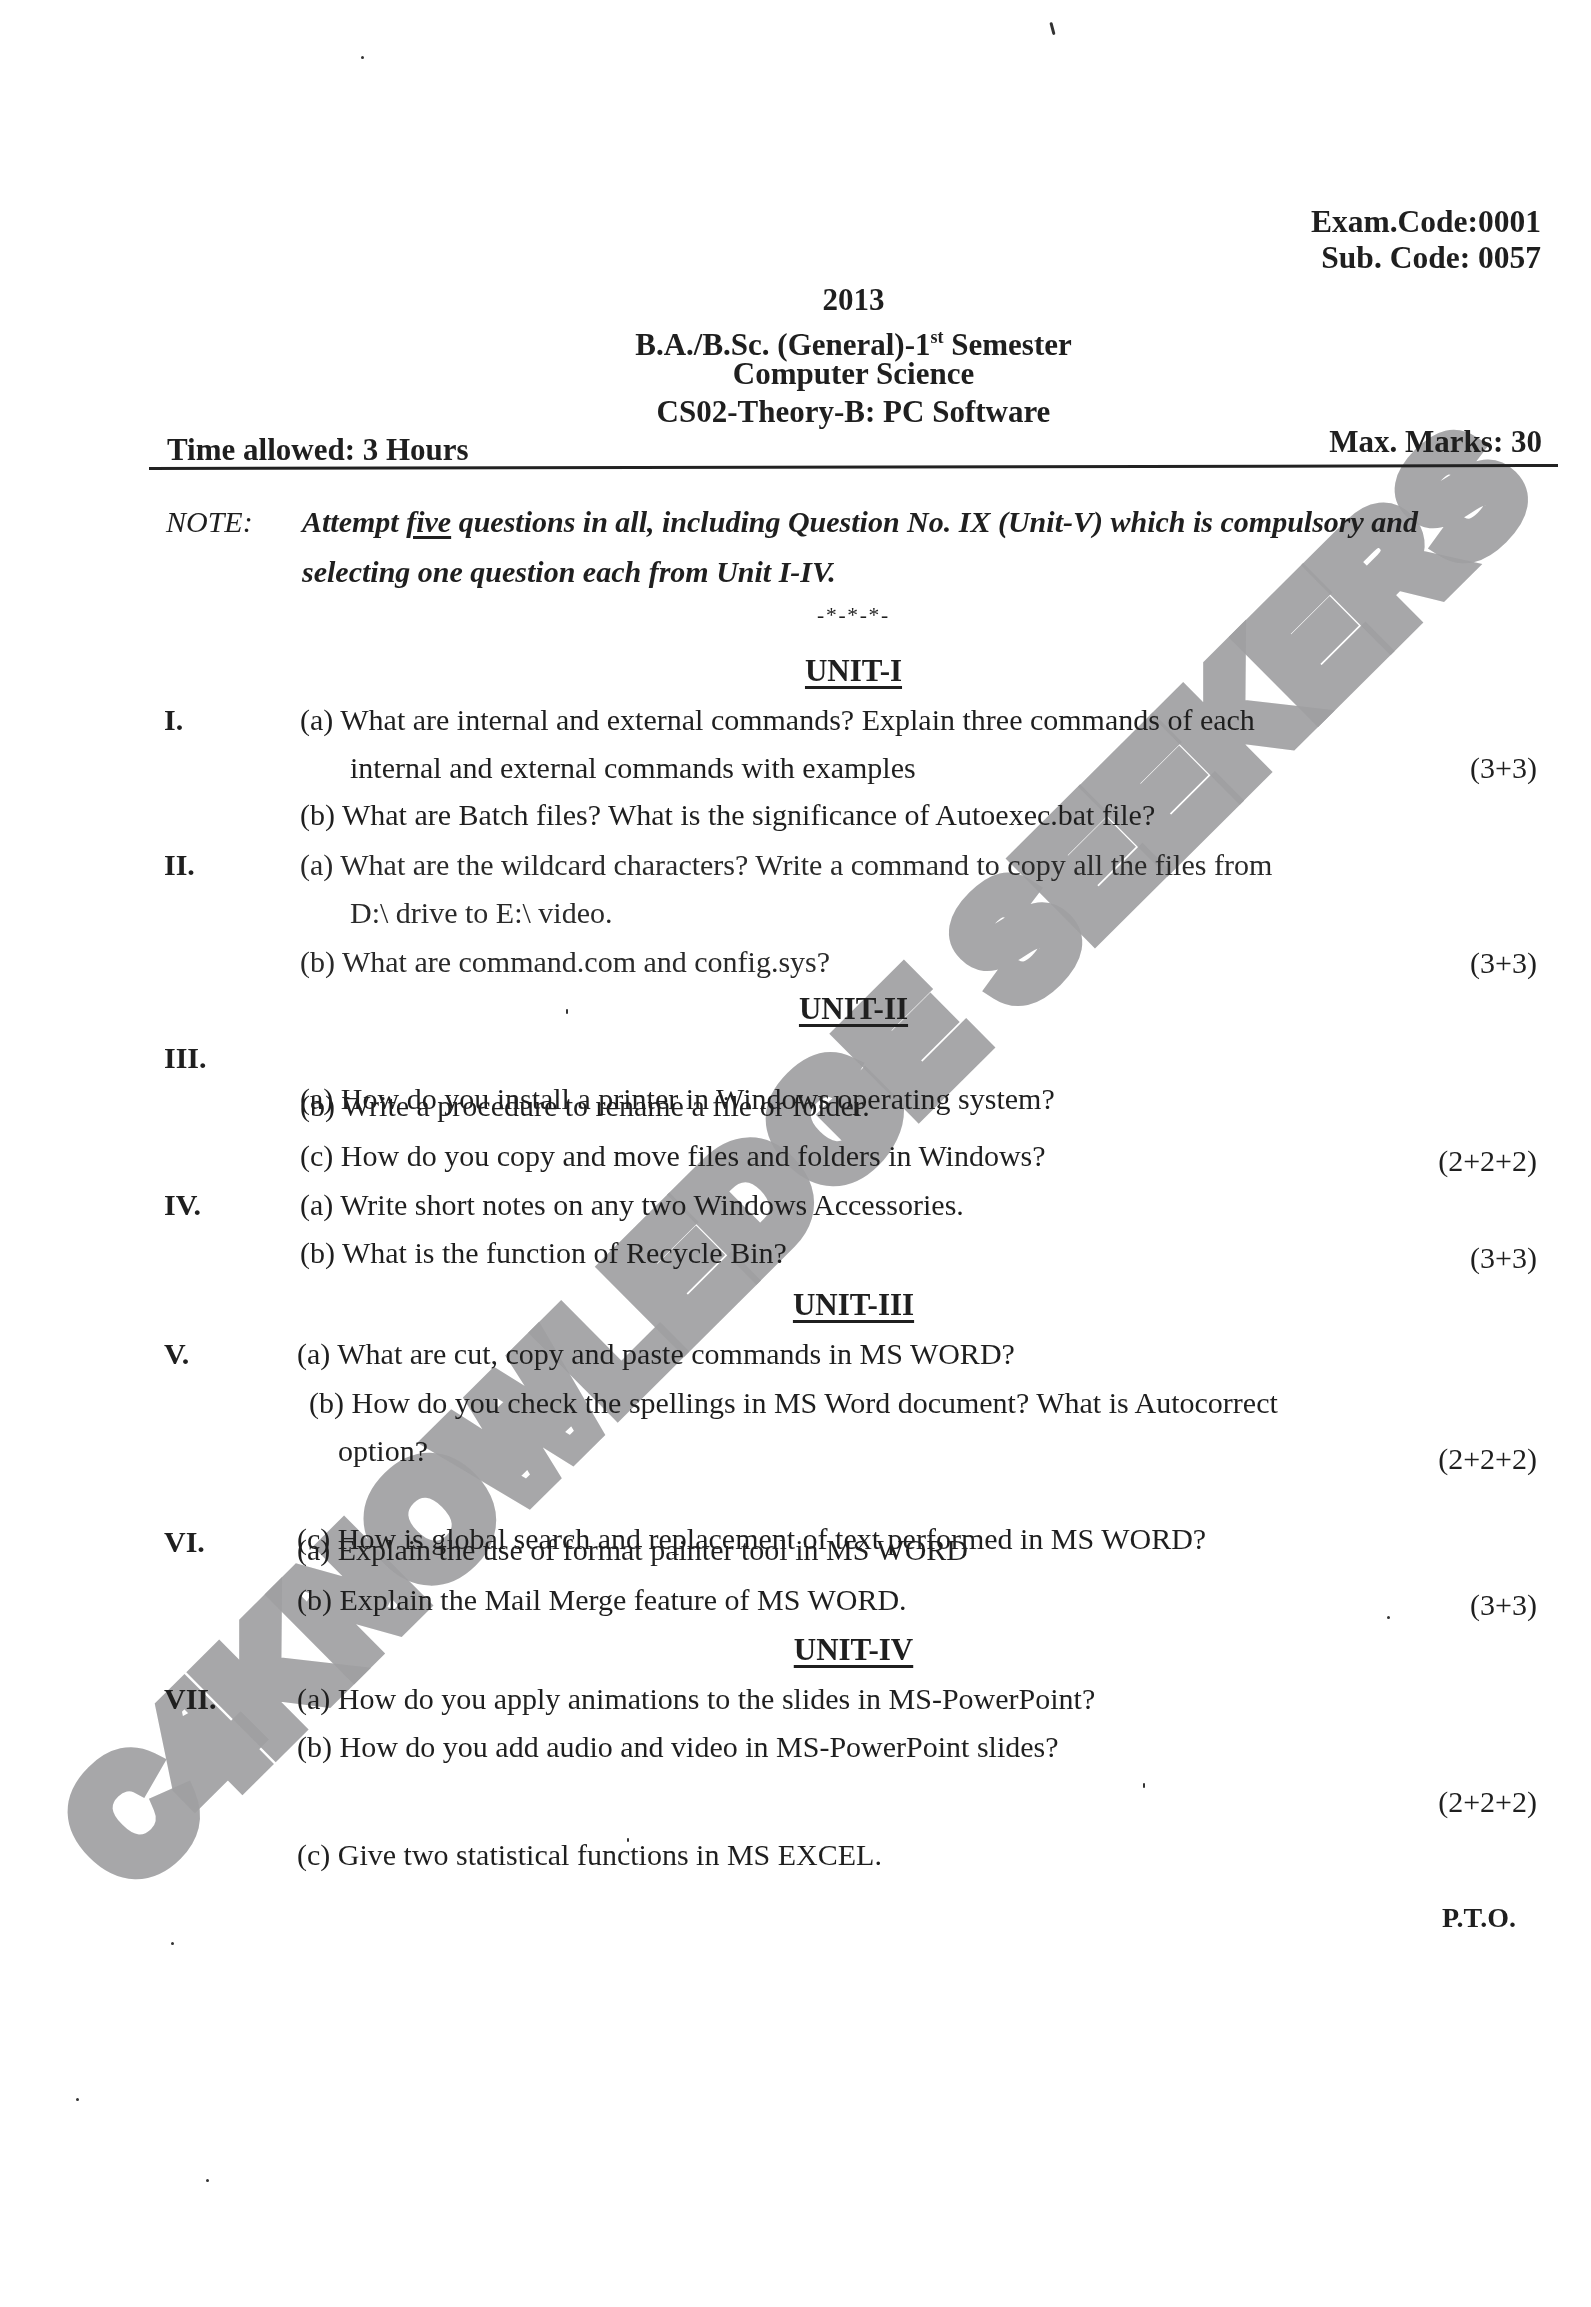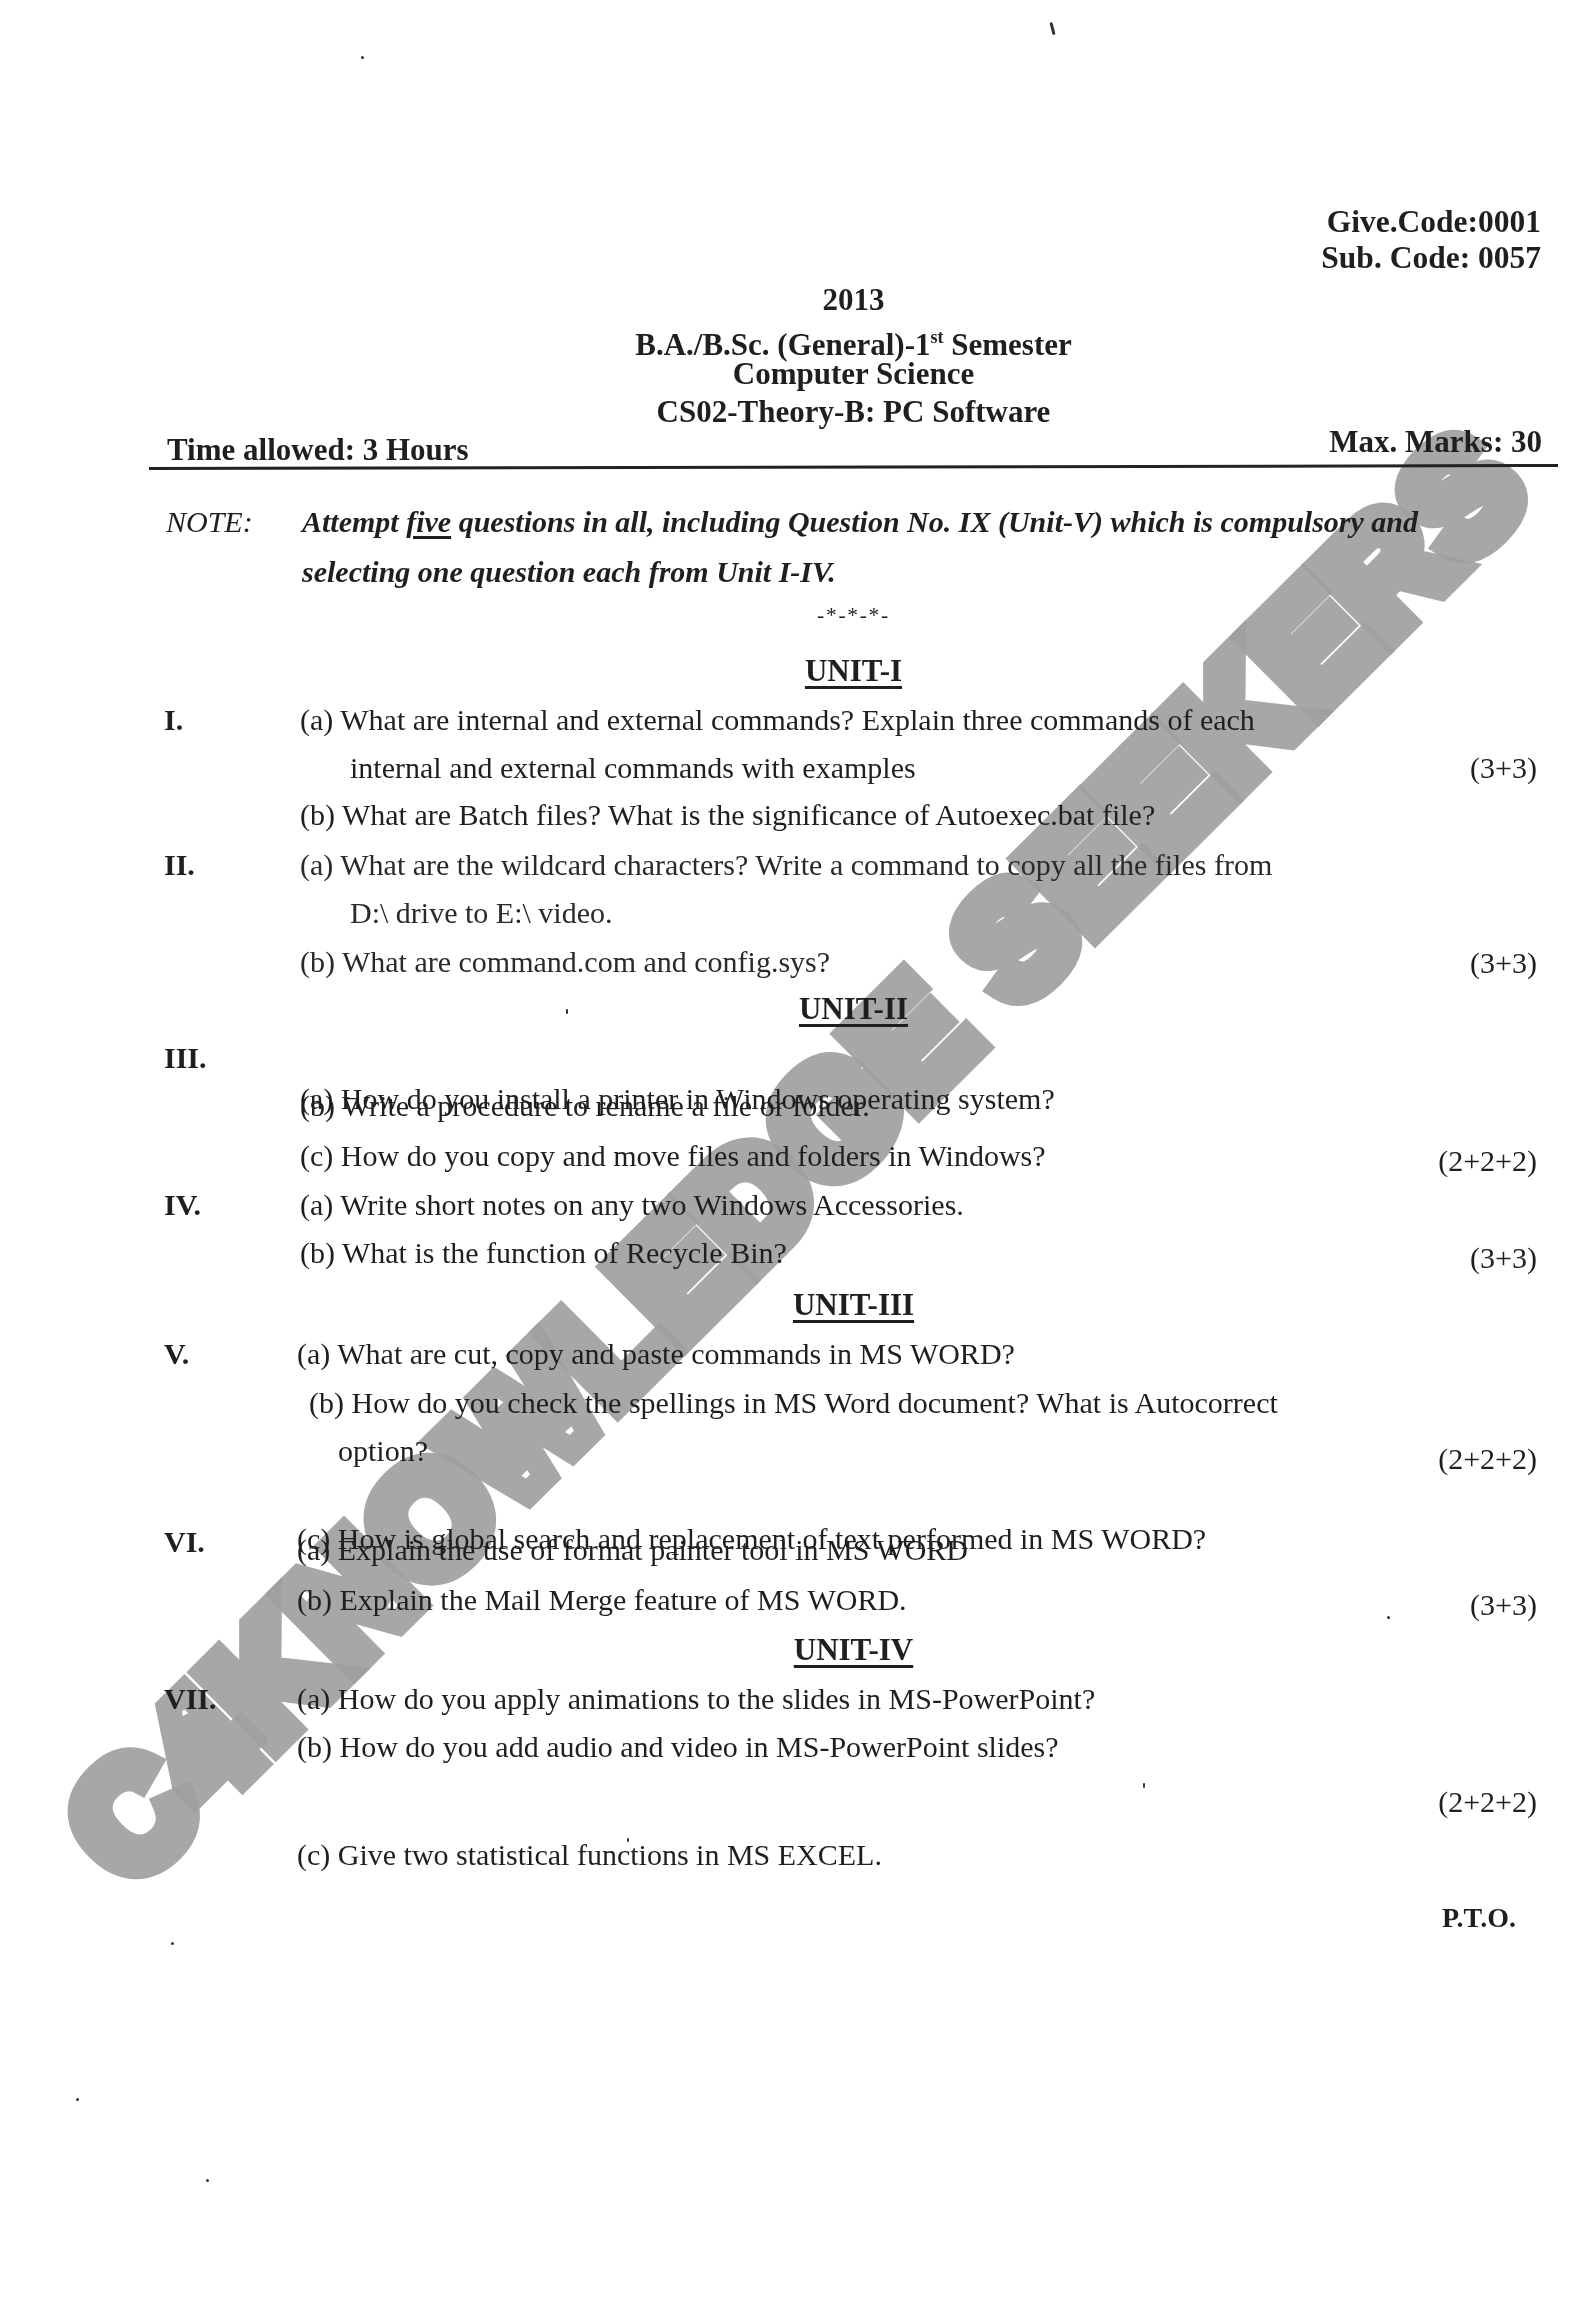--- a/index.html
+++ b/index.html
@@ -74,21 +74,21 @@
   }
 
   .speck { position: absolute; background: #333; border-radius: 1.7px; }
 </style>
 </head>
 <body>
 
 <div class="watermark">C4KNOWLEDGE SEEKERS</div>
 
 <div class="abs codes" style="top:204px;">
-  <div>Give.Code:0001</div>
+  <div>Exam.Code:0001</div>
   <div>Sub. Code: 0057</div>
 </div>
 
 <div class="abs hdr center" style="top:282px;">2013</div>
 <div class="abs hdr center" style="top:319px;"><span>B.A./B.Sc. (General)-1</span><sup>st</sup><span> Semester</span></div>
 <div class="abs hdr center" style="top:356px;">Computer Science</div>
 <div class="abs hdr center" style="top:394px;">CS02-Theory-B: PC Software</div>
 
 <div class="abs hdr" style="left:167px; top:432px;">Time allowed: 3 Hours</div>
 <div class="abs hdr" style="right:50px; top:424px; text-align:center;">Max. Marks: 30</div>

